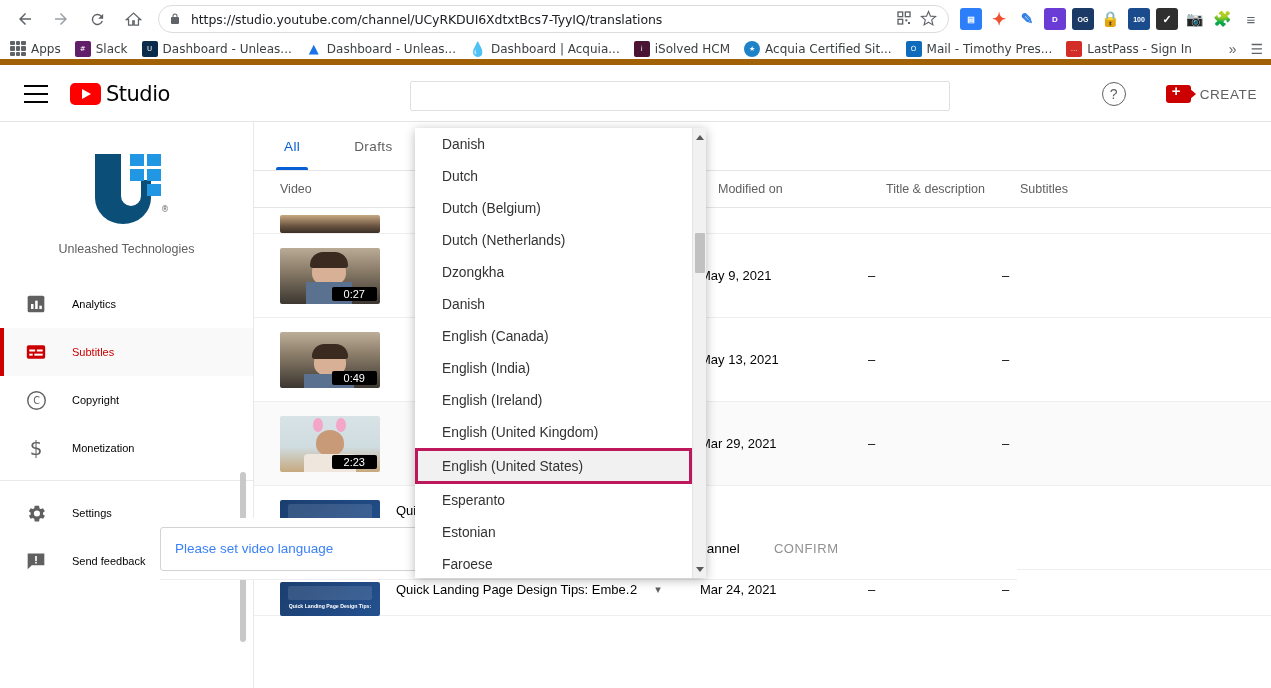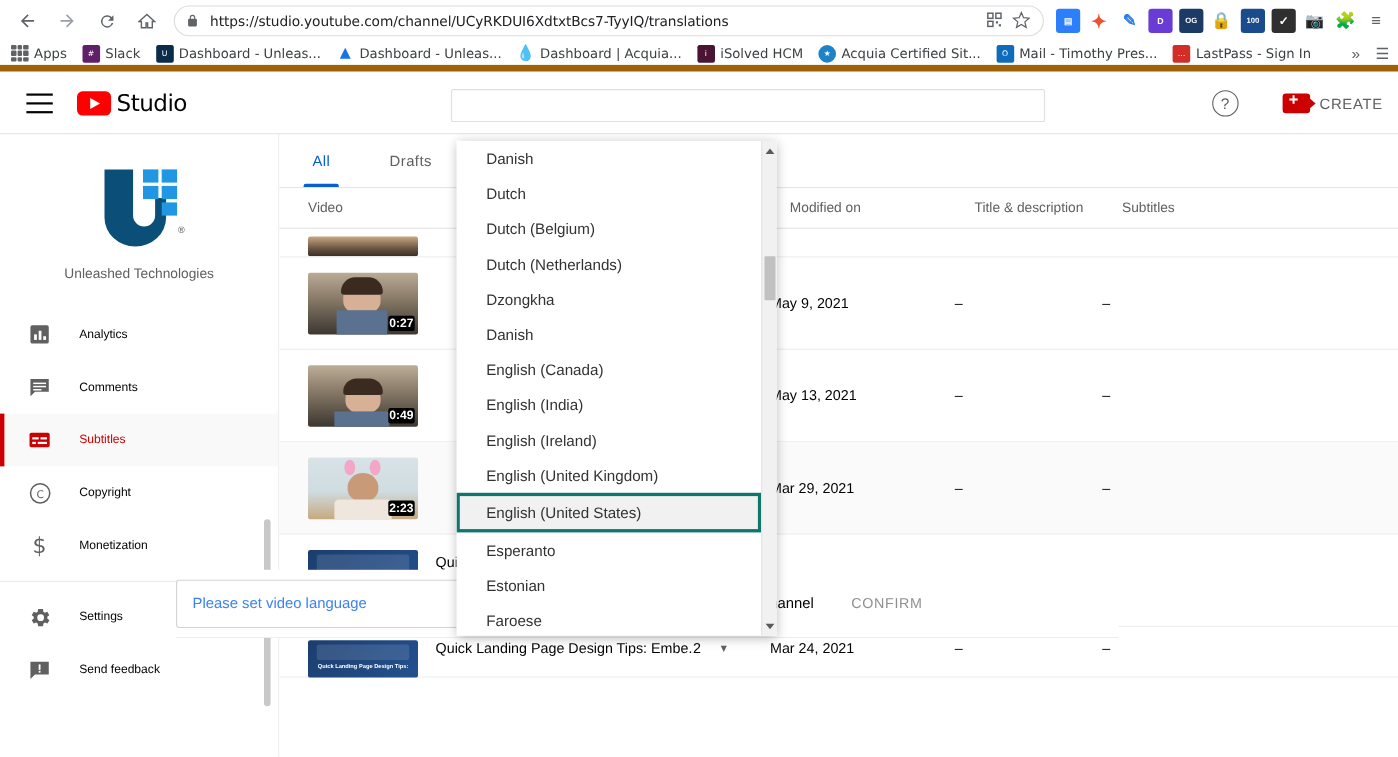--- a/index.html
+++ b/index.html
@@ -99,21 +99,21 @@
   .thead .c-mod { width:168px; }
   .thead .c-title { width:134px; }
   .thead .c-subs { width:110px; }
 
   .row { display:flex; border-bottom:1px solid #eee; height:84px; align-items:center; }
   .row.alt { background:#fafafa; }
   .row.partial { height:26px; overflow:hidden; align-items:flex-end; border-bottom:1px solid #eee; }
   .thumb { width:100px; height:56px; margin-left:26px; border-radius:2px; position:relative;
            overflow:hidden; flex:0 0 auto; }
   .dur { position:absolute; right:3px; bottom:3px; background:#000; color:#fff; font-size:11px;
-         padding:1px 1px; border-radius:2px; font-weight:700; }
+         padding:1px 12px; border-radius:2px; font-weight:400; }
   .r-title-cell { width:250px; padding-left:16px; }
   .r-title { font-size:13px; color:#030303; white-space:nowrap; overflow:hidden; }
   .r-desc { font-size:12.5px; color:#606060; margin-top:5px; white-space:nowrap; overflow:hidden; }
   .r-desc2 { font-size:12.5px; color:#606060; margin-top:2px; white-space:nowrap; overflow:hidden; }
   .r-lang { width:70px; display:flex; align-items:center; font-size:13px; color:#030303; }
   .r-lang .chev { margin-left:18px; color:#606060; font-size:11px; }
   .r-mod { width:168px; font-size:13px; color:#030303; }
   .r-td { width:134px; font-size:13px; color:#030303; }
   .r-sub { width:110px; font-size:13px; color:#030303; }
 
@@ -130,21 +130,21 @@
   .chkbox svg { display:block; }
   .chk-lbl { font-size:13.5px; color:#030303; margin-left:14px; white-space:nowrap; }
   .confirm { font-size:13px; color:#909090; letter-spacing:.6px; margin-left:34px; font-weight:500; }
 
   
   .dd { position:absolute; left:415px; top:62px; width:291px; height:450px; background:#fff;
         box-shadow:0 2px 10px rgba(0,0,0,.28); z-index:20; overflow:hidden; }
   .dd-list { position:absolute; left:0; top:0; right:14px; bottom:0; }
   .dd-opt { height:32px; display:flex; align-items:center; padding-left:27px; font-size:13.8px;
             color:#333; white-space:nowrap; }
-  .dd-opt.sel { background:#f1f1f1; border:3px solid #0f766e; height:36px; padding-left:24px; }
+  .dd-opt.sel { background:#f1f1f1; border:3px solid #be185d; height:36px; padding-left:24px; }
   .dd-sb { position:absolute; right:0; top:0; width:14px; bottom:0; background:#f1f1f1;
            border-left:1px solid #e3e3e3; }
   .dd-sb .arr { position:absolute; left:0; width:14px; height:14px; display:flex; align-items:center;
                 justify-content:center; }
   .dd-sb .arr.up { top:2px; }
   .dd-sb .arr.dn { bottom:2px; }
   .dd-sb .thumb2 { position:absolute; left:2px; width:10px; top:105px; height:40px; background:#c1c1c1; border-radius:1px; }
   .tri-up { width:0;height:0;border-left:4px solid transparent;border-right:4px solid transparent;border-bottom:5px solid #5a5a5a; }
   .tri-dn { width:0;height:0;border-left:4px solid transparent;border-right:4px solid transparent;border-top:5px solid #5a5a5a; }
 </style>
@@ -311,31 +311,20 @@
           <span class="ic">
             <svg width="20" height="20" viewBox="0 0 24 24">
                 <rect x="2" y="2" width="20" height="20" rx="2" fill="#606060"></rect>
                 <rect x="6" y="12" width="3" height="6" fill="#fff"></rect>
                 <rect x="11" y="8" width="3" height="10" fill="#fff"></rect>
                 <rect x="16" y="14" width="3" height="4" fill="#fff"></rect>
               </svg>
           </span>
           <span class="lbl">Analytics</span>
         </div>
-        <div class="nav-item">
-          <span class="ic">
-            <svg width="20" height="20" viewBox="0 0 24 24">
-                <path d="M2 3h20v14H7l-5 5z" fill="#606060"></path>
-                <rect x="5" y="7" width="14" height="1.6" fill="#fff"></rect>
-                <rect x="5" y="10.5" width="14" height="1.6" fill="#fff"></rect>
-                <rect x="5" y="14" width="9" height="1.6" fill="#fff"></rect>
-              </svg>
-          </span>
-          <span class="lbl">Comments</span>
-        </div>
         <div class="nav-item active">
           <span class="ic">
             <svg width="20" height="20" viewBox="0 0 24 24">
                 <rect x="1" y="4" width="22" height="16" rx="2" fill="#c00"></rect>
                 <rect x="4" y="9" width="7" height="2.4" fill="#fff"></rect>
                 <rect x="13" y="9" width="7" height="2.4" fill="#fff"></rect>
                 <rect x="4" y="14" width="4" height="2.4" fill="#fff"></rect>
                 <rect x="10" y="14" width="10" height="2.4" fill="#fff"></rect>
               </svg>
           </span>

